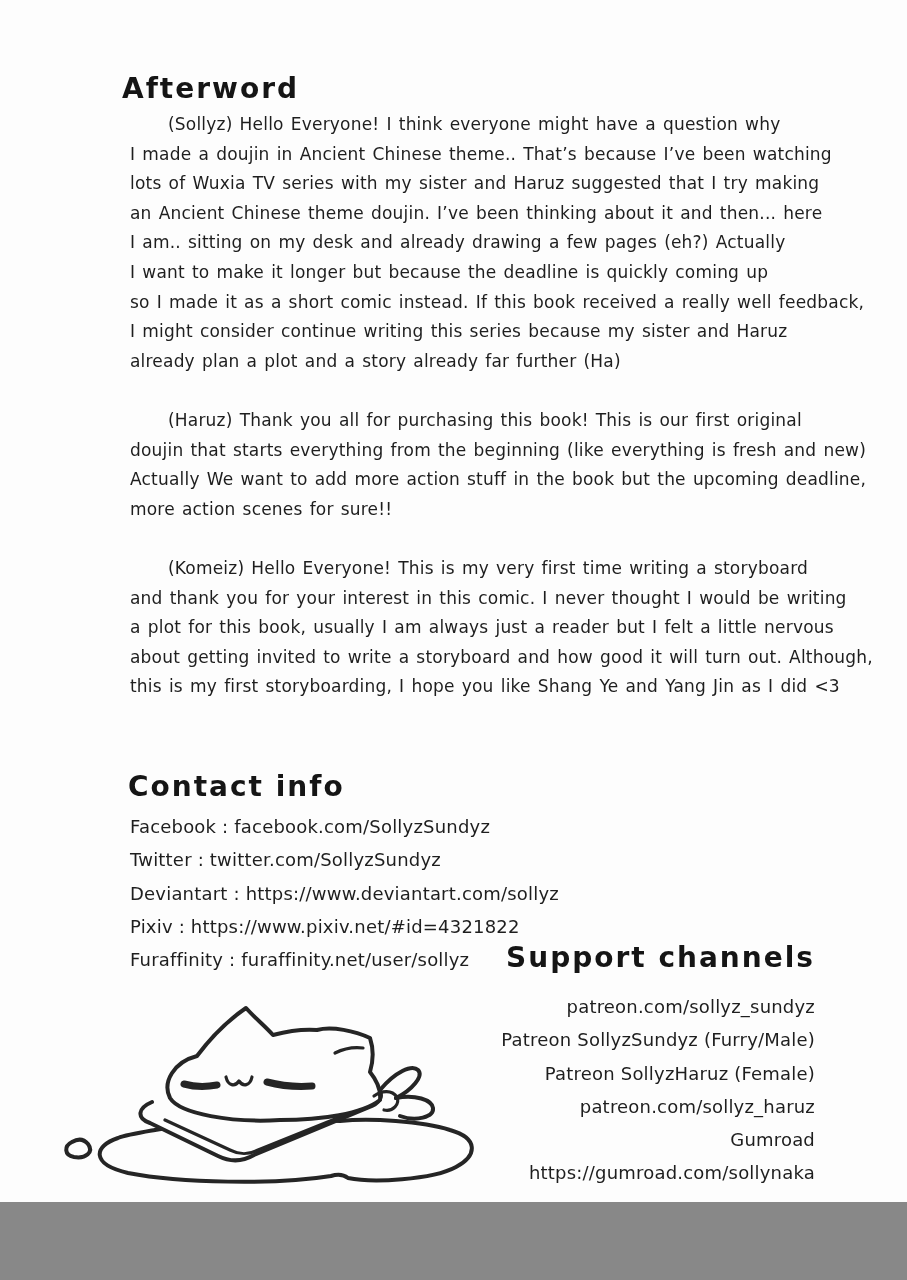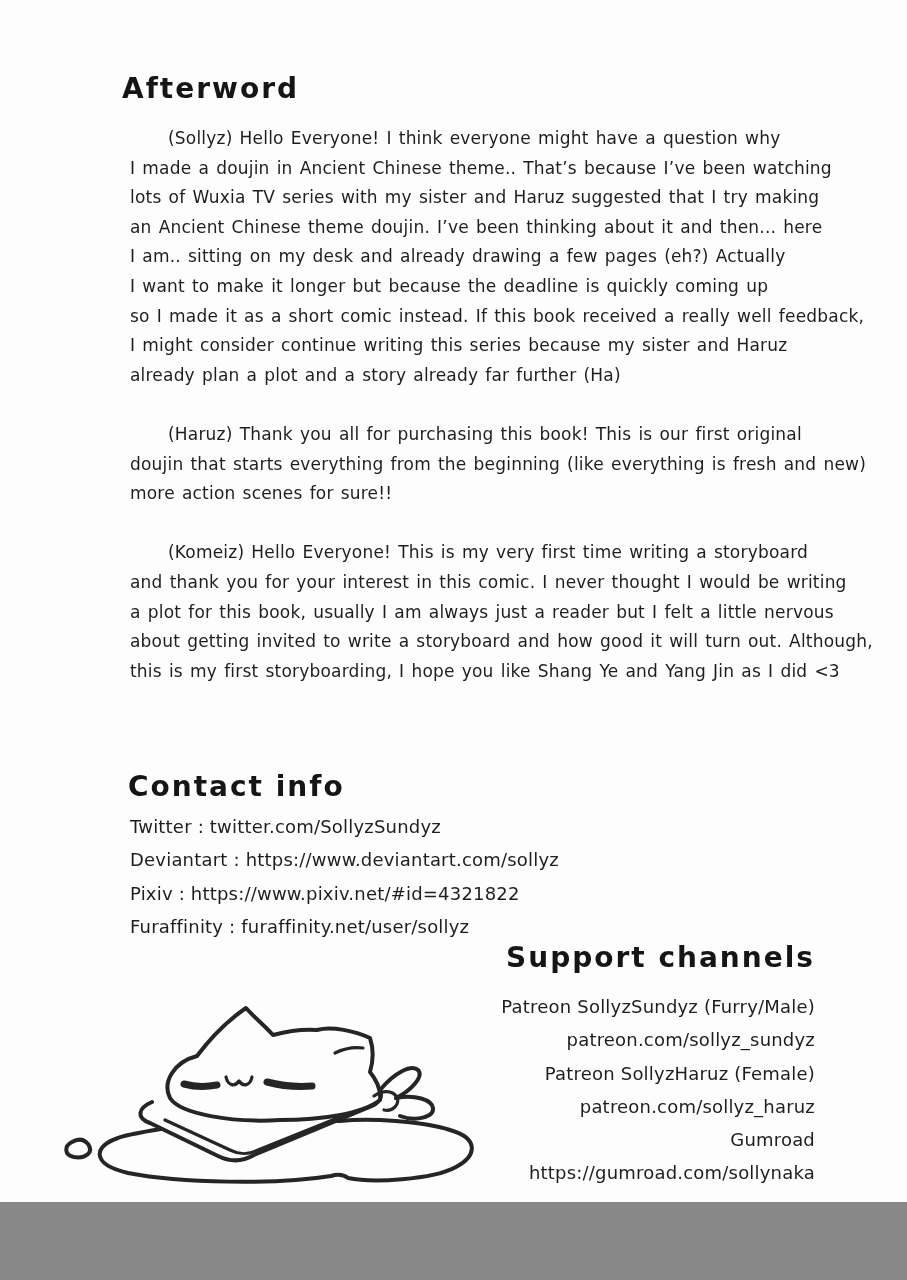--- a/index.html
+++ b/index.html
@@ -25,21 +25,21 @@
     color: #151515;
     white-space: nowrap;
   }
   #afterword-title { left: 122px; top: 72px; }
   #contact-title   { left: 128px; top: 770px; }
   #support-title   { right: 92px; top: 941px; }
 
   .body-text {
     position: absolute;
     left: 130px;
-    top: 124px;
+    top: 110px;
     width: 690px;
     font-size: 17px;
     line-height: 29.6px;
     letter-spacing: 0.2px;
     word-spacing: 1.5px;
   }
   .para { margin: 0 0 29.6px 0; }
   .para:last-child { margin-bottom: 0; }
   .line { white-space: nowrap; }
   .line.fl { padding-left: 38px; }
@@ -97,45 +97,47 @@
       <div class="line">an Ancient Chinese theme doujin. I’ve been thinking about it and then... here</div>
       <div class="line">I am.. sitting on my desk and already drawing a few pages (eh?) Actually</div>
       <div class="line">I want to make it longer but because the deadline is quickly coming up</div>
       <div class="line">so I made it as a short comic instead. If this book received a really well feedback,</div>
       <div class="line">I might consider continue writing this series because my sister and Haruz</div>
       <div class="line">already plan a plot and a story already far further (Ha)</div>
     </div>
     <div class="para">
       <div class="line fl">(Haruz) Thank you all for purchasing this book! This is our first original</div>
       <div class="line">doujin that starts everything from the beginning (like everything is fresh and new)</div>
+      <div class="line">Actually We want to add more action stuff in the book but the upcoming deadline,</div>
       <div class="line">more action scenes for sure!!</div>
     </div>
     <div class="para">
       <div class="line fl">(Komeiz) Hello Everyone! This is my very first time writing a storyboard</div>
       <div class="line">and thank you for your interest in this comic. I never thought I would be writing</div>
       <div class="line">a plot for this book, usually I am always just a reader but I felt a little nervous</div>
       <div class="line">about getting invited to write a storyboard and how good it will turn out. Although,</div>
       <div class="line">this is my first storyboarding, I hope you like Shang Ye and Yang Jin as I did &lt;3</div>
     </div>
   </div>
 
   <h2 class="h-title" id="contact-title">Contact info</h2>
 
   <div class="contact-lines">
+    <div class="line">Facebook : facebook.com/SollyzSundyz</div>
     <div class="line">Twitter : twitter.com/SollyzSundyz</div>
     <div class="line">Deviantart : https://www.deviantart.com/sollyz</div>
     <div class="line">Pixiv : https://www.pixiv.net/#id=4321822</div>
     <div class="line">Furaffinity : furaffinity.net/user/sollyz</div>
   </div>
 
   <h2 class="h-title" id="support-title">Support channels</h2>
 
   <div class="support-lines">
+    <div class="line">patreon.com/sollyz_sundyz</div>
     <div class="line">Patreon SollyzSundyz (Furry/Male)</div>
-    <div class="line">patreon.com/sollyz_sundyz</div>
     <div class="line">Patreon SollyzHaruz (Female)</div>
     <div class="line">patreon.com/sollyz_haruz</div>
     <div class="line">Gumroad</div>
     <div class="line">https://gumroad.com/sollynaka</div>
   </div>
 
   <svg class="cat-illo" viewBox="0 0 440 220" xmlns="http://www.w3.org/2000/svg" aria-hidden="true">
 
     <g>
       <path class="filled" d="M78 148

